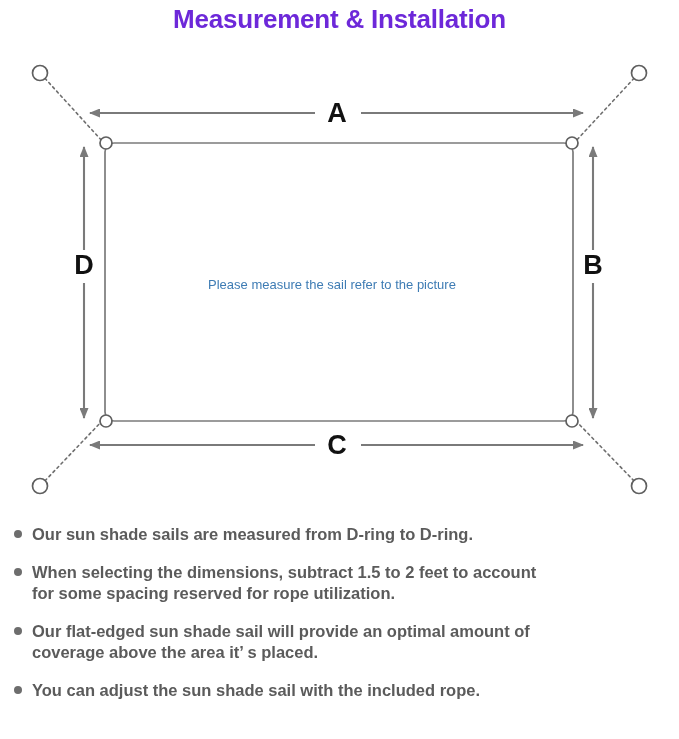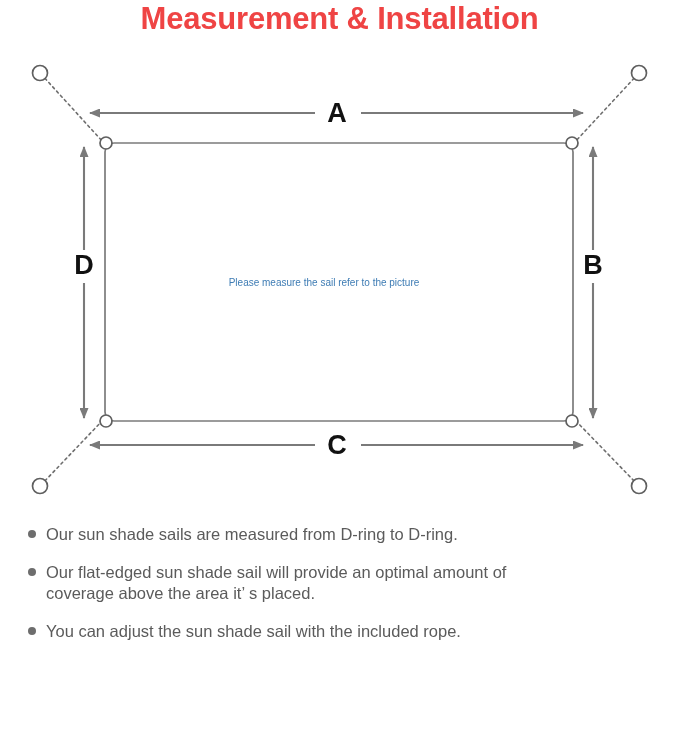--- a/index.html
+++ b/index.html
@@ -24,23 +24,23 @@
 
   
   .title {
     position: absolute;
     left: 0;
     top: 0;
     width: 679px;
     height: 42px;
     line-height: 38px;
     text-align: center;
-    font-size: 31px;
-    font-weight: bold;
-    color: #ef4444;
+    font-size: 26px;
+    font-weight: bold;
+    color: #6d28d9;
     letter-spacing: -0.2px;
     white-space: nowrap;
   }
 
   
   .diagram {
     position: absolute;
     left: 0;
     top: 45px;
     width: 679px;
@@ -72,36 +72,37 @@
     top: 196px;
     width: 440px;
     text-align: center;
     font-size: 25px;
     font-weight: bold;
     color: #1b6cab;
     white-space: nowrap;
   }
   .center-sub {
     position: absolute;
-    left: 84px;
+    left: 92px;
     top: 232px;
     width: 480px;
     text-align: center;
-    font-size: 10px;
+    font-size: 13px;
     font-weight: normal;
     color: #3e7cb4;
     white-space: nowrap;
   }
 
   
   .notes {
     position: absolute;
-    left: 14px;
+    left: 0;
     top: 524px;
     width: 568px;
+    font-weight: bold;
   }
   .note {
     position: relative;
     padding-left: 28px;
     margin: 0 10px 0 4px;
     font-size: 16.5px;
     line-height: 21px;
     color: #5b5b5b;
   }
   .note + .note { margin-top: 17px; }
@@ -186,20 +187,24 @@
     <div class="center-sub">Please measure the sail refer to the picture</div>
   </div>
 
   <div class="notes">
     <div class="note">
       <span class="bullet"></span>
       <span class="note-text">Our sun shade sails are measured from D-ring to D-ring.</span>
     </div>
     <div class="note two-line">
       <span class="bullet"></span>
+      <span class="note-text">When selecting the dimensions, subtract 1.5 to 2 feet to account for some spacing reserved for rope utilization.</span>
+    </div>
+    <div class="note two-line">
+      <span class="bullet"></span>
       <span class="note-text">Our flat-edged sun shade sail will provide an optimal amount of coverage above the area it’ s placed.</span>
     </div>
     <div class="note">
       <span class="bullet"></span>
       <span class="note-text">You can adjust the sun shade sail with the included rope.</span>
     </div>
   </div>
 
 </div>
 

